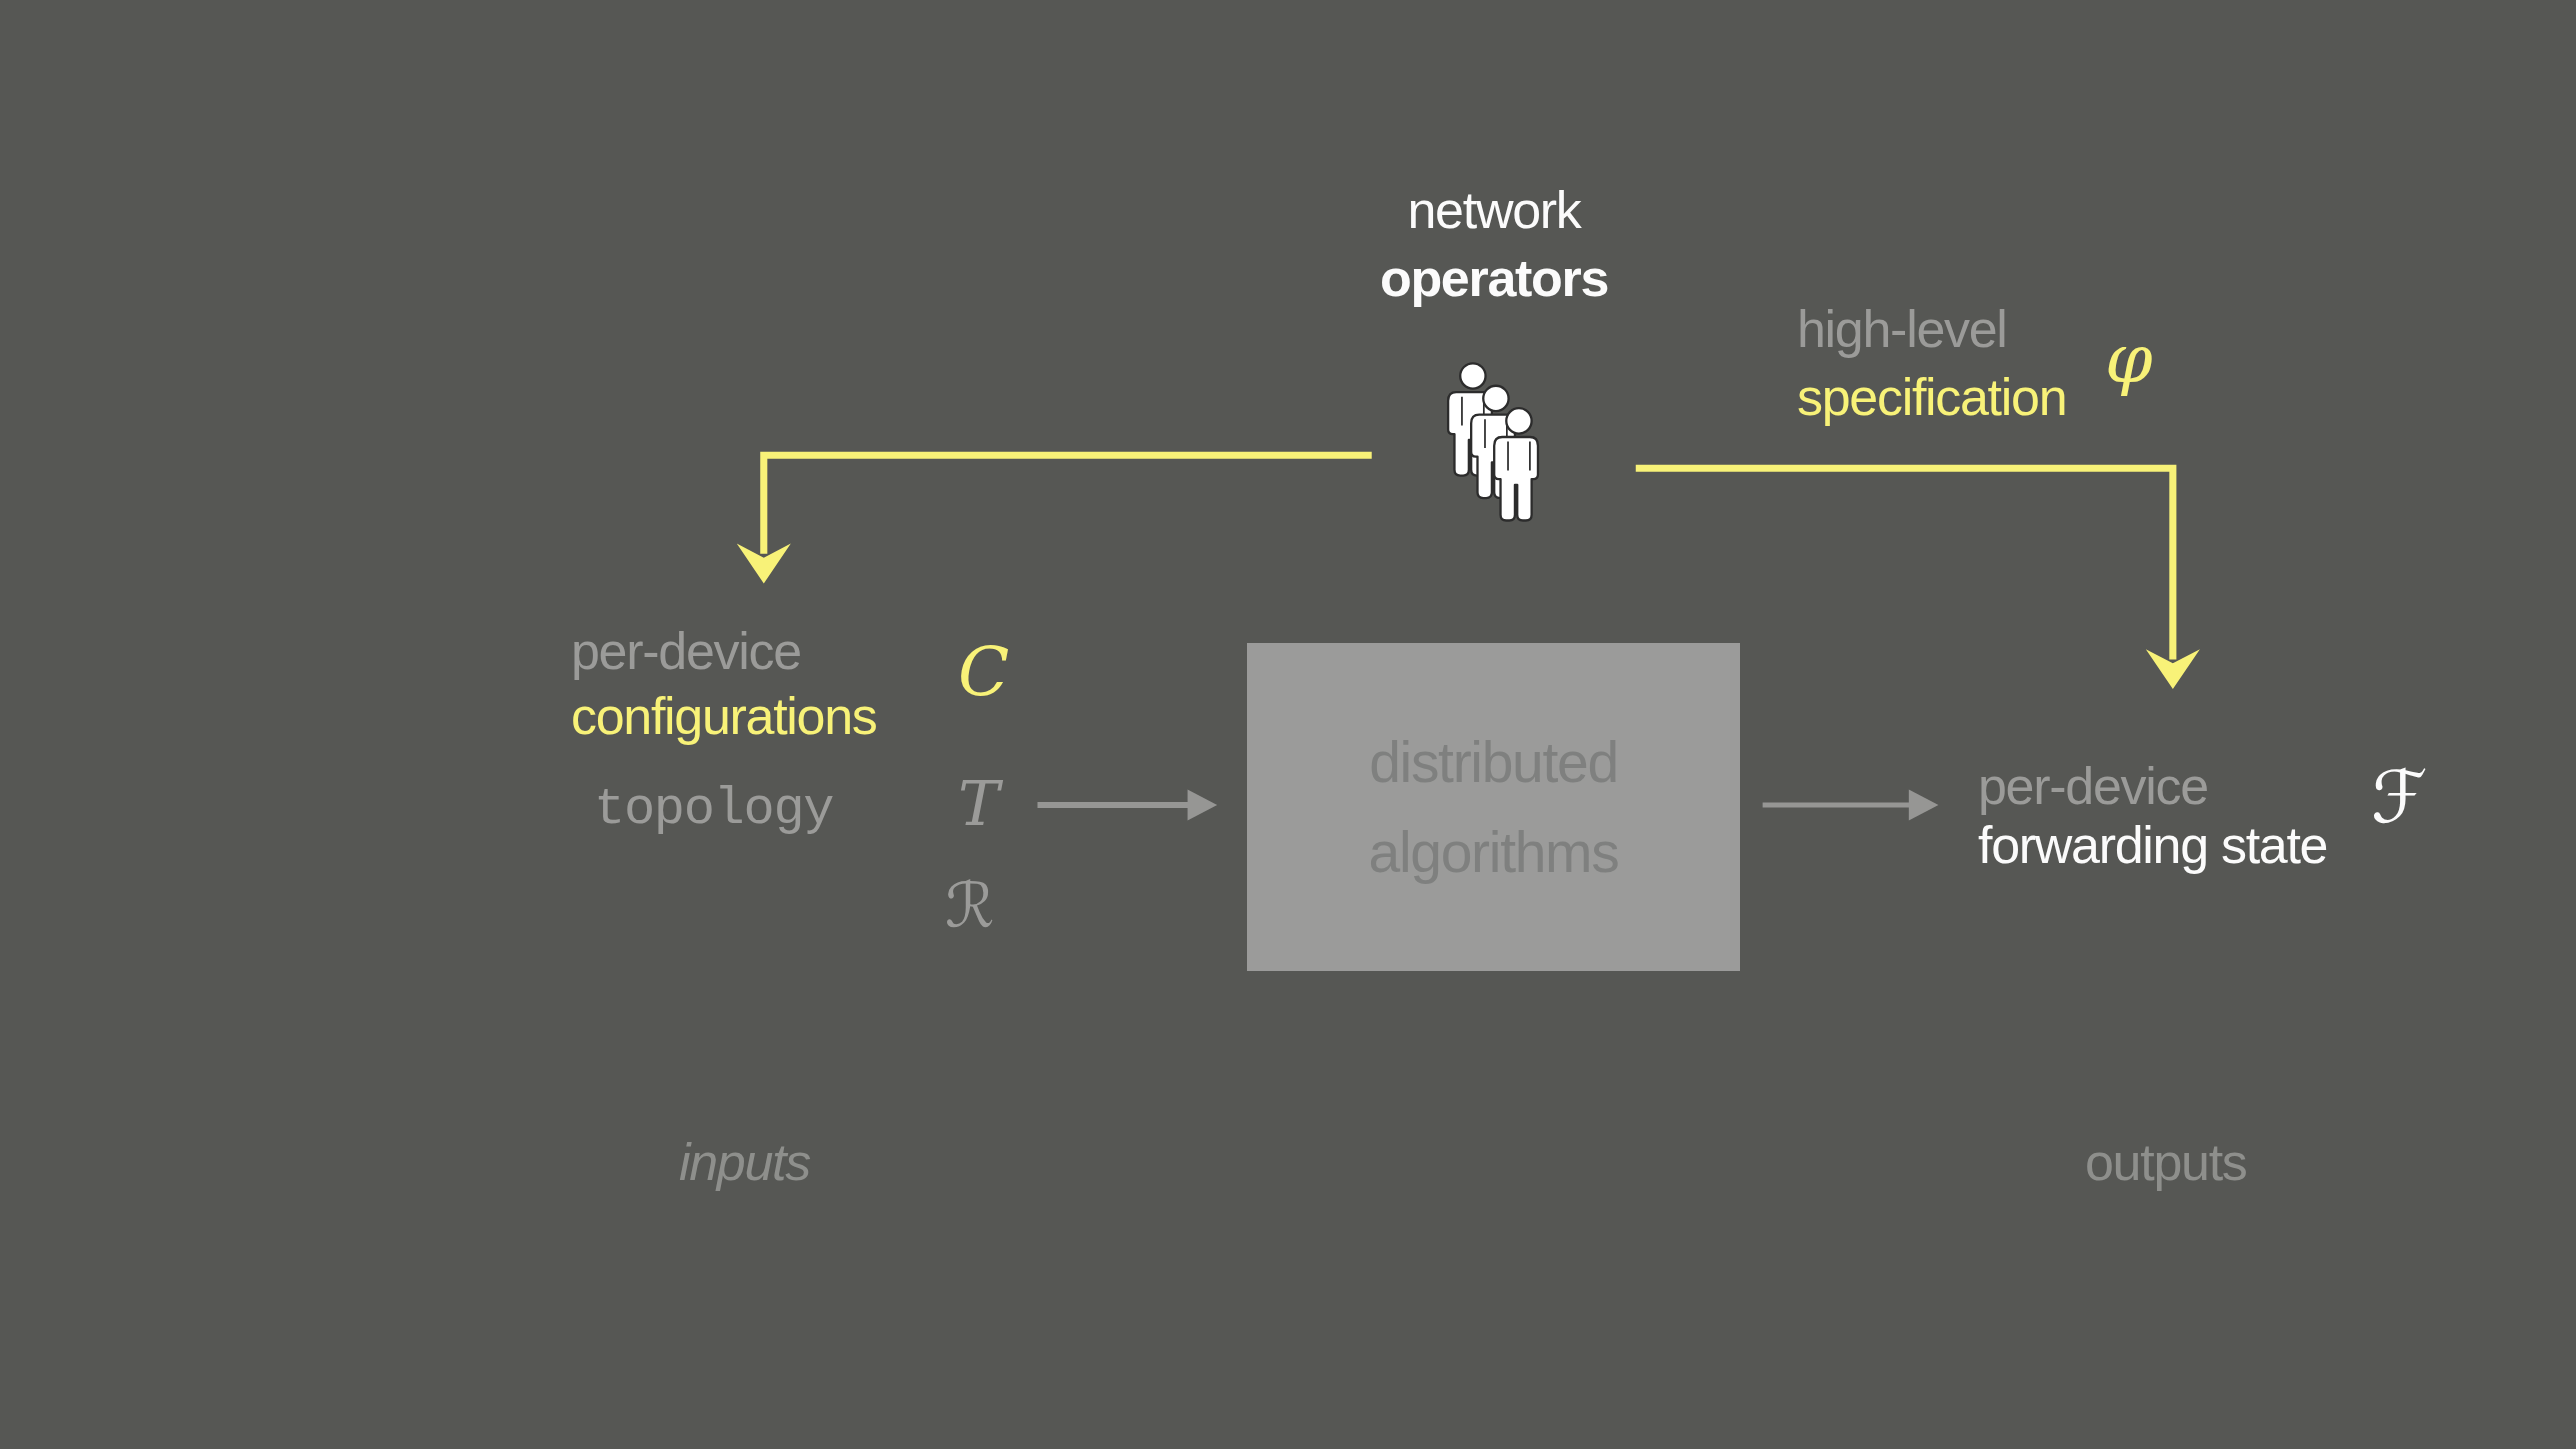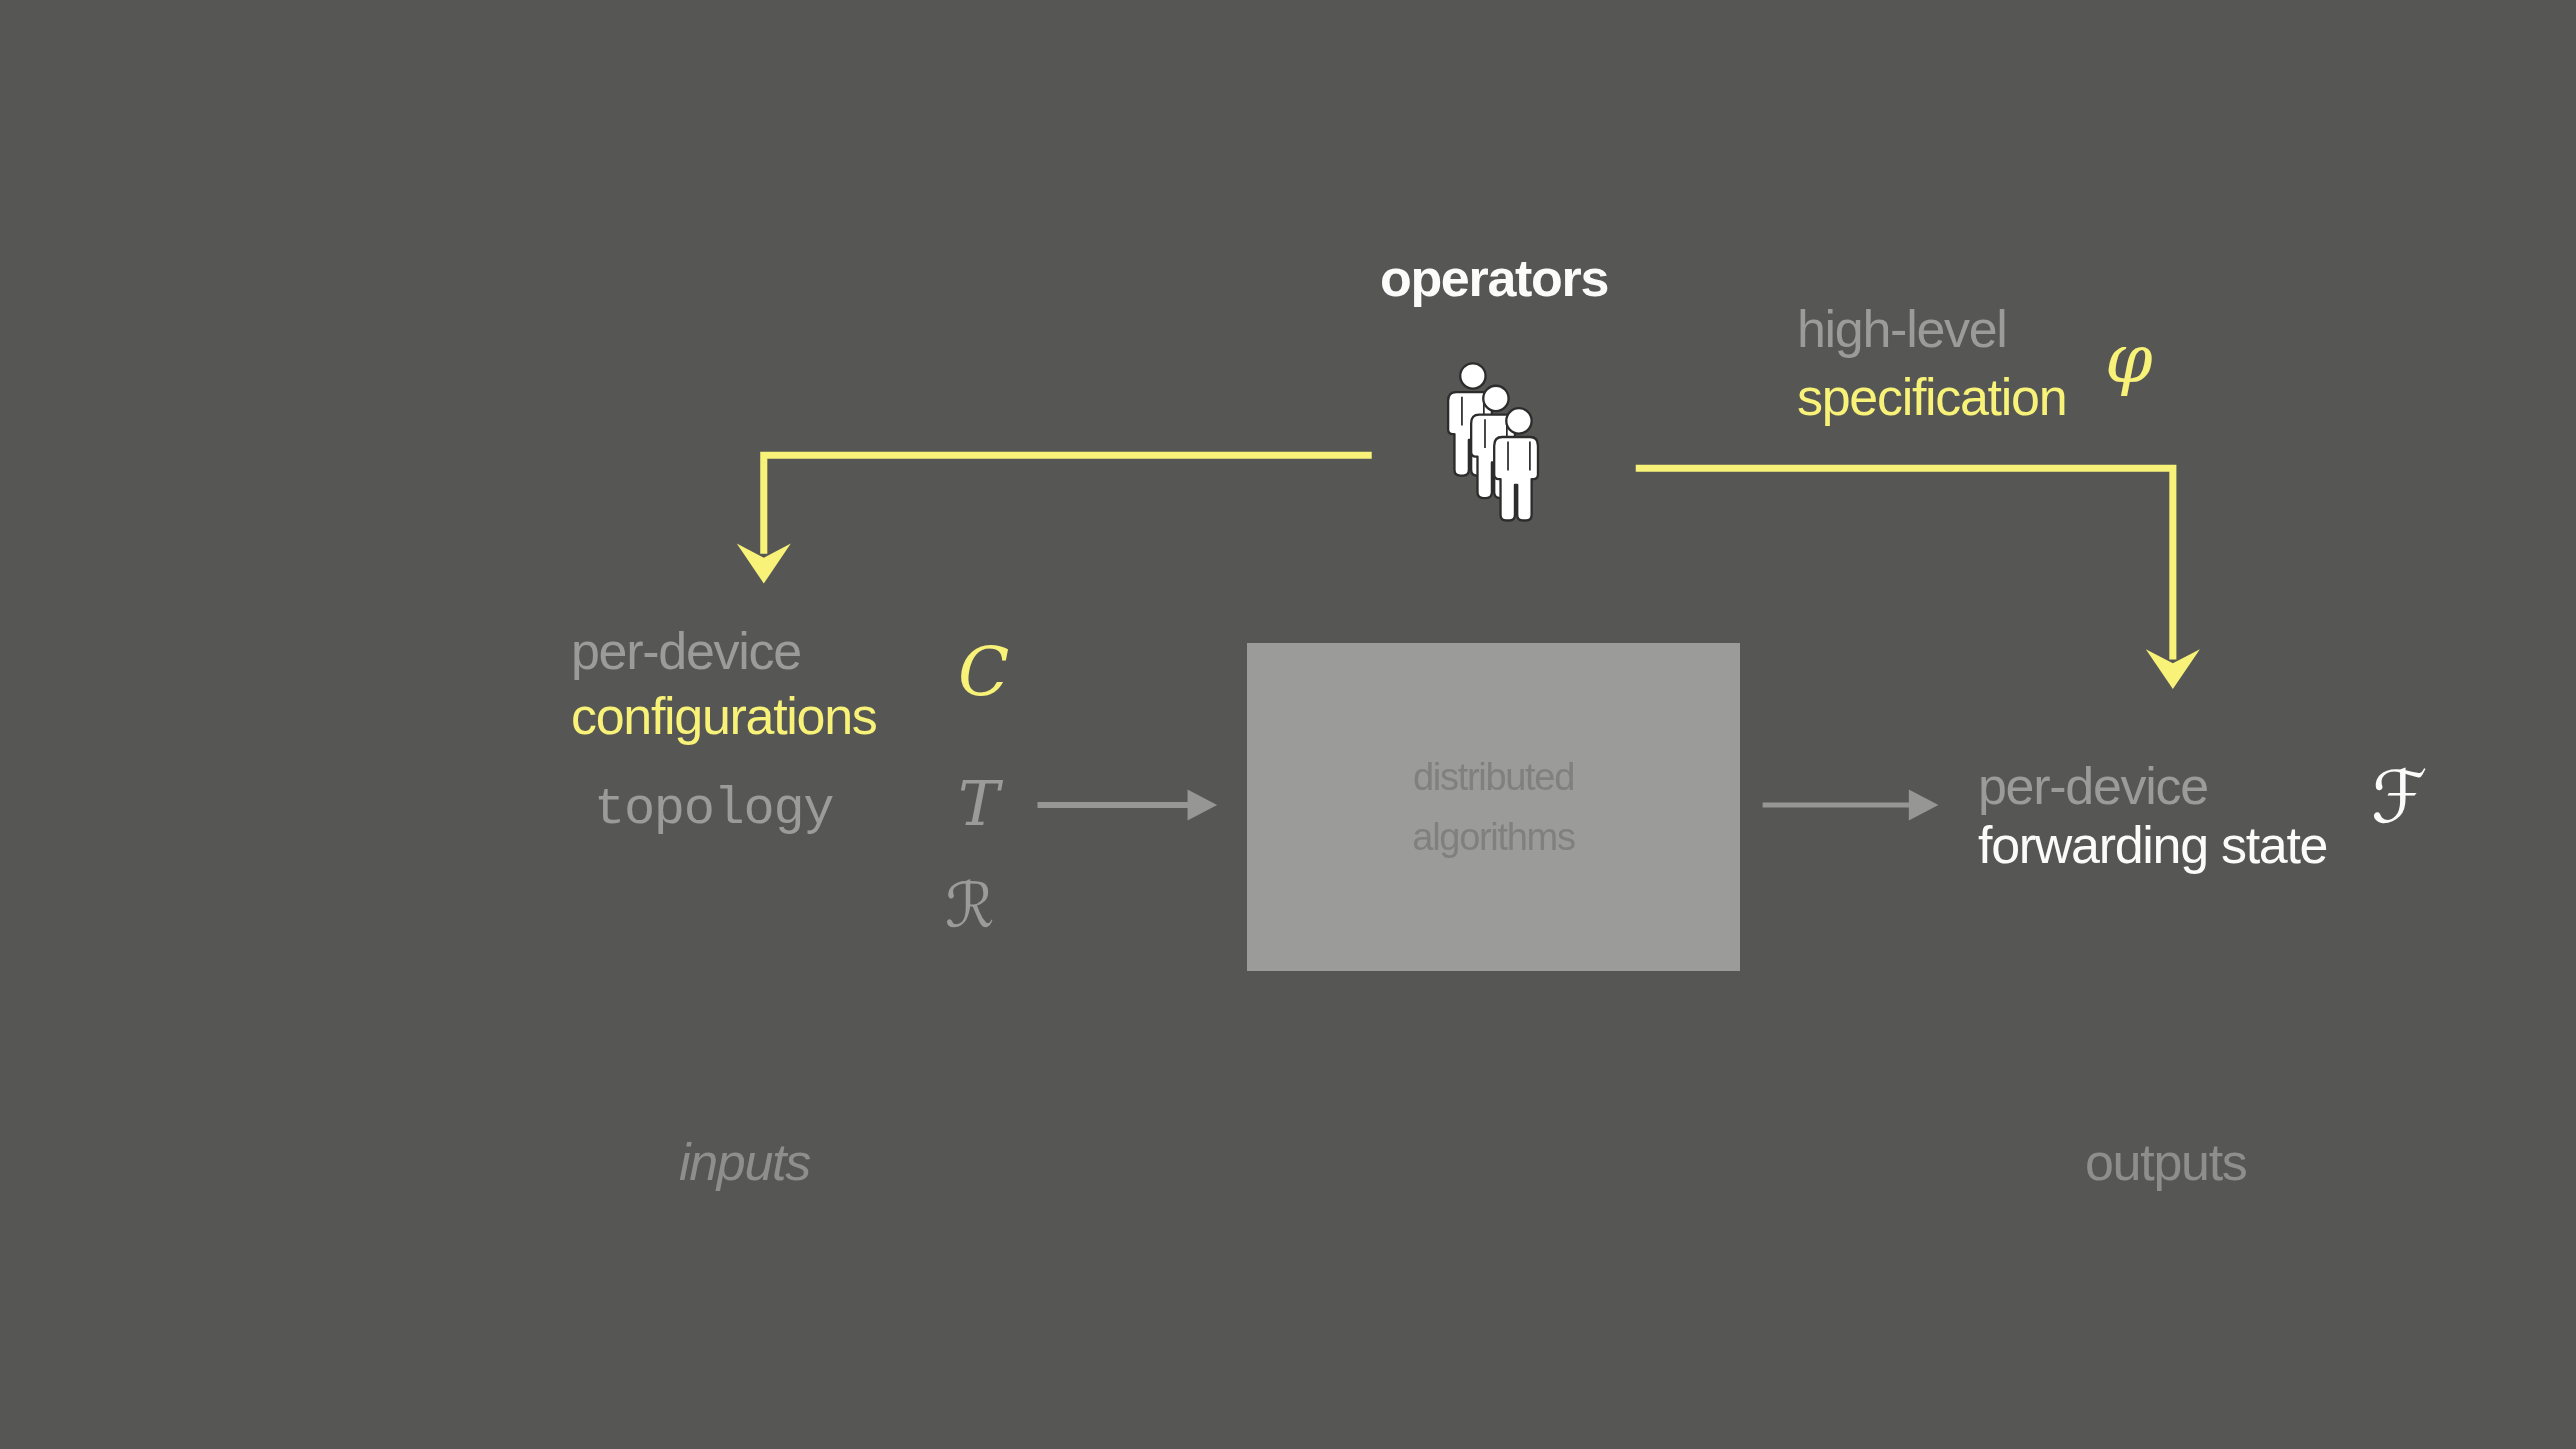--- a/index.html
+++ b/index.html
@@ -30,21 +30,21 @@
     line-height:1.0;
   }
   #algo-box{
     position:absolute;
     left:1247px;top:643px;width:493px;height:328px;
     background:var(--box_fill,#9b9b9a);
     display:flex;flex-direction:column;align-items:center;justify-content:center;
   }
   #algo-box .box-line{
     color:var(--box_text,#7f807f);
-    font-size:38px;letter-spacing:-1.3px;
+    font-size:57px;letter-spacing:-1.3px;
     line-height:1.58;
     text-align:center;
   }
   svg.overlay{position:absolute;left:0;top:0;}
   .yellow-stroke{stroke:var(--yellow,#f8f278);fill:none;stroke-width:11;}
   .yellow-fill{fill:var(--yellow,#f8f278);}
   .gray-stroke{stroke:var(--arrow_gray,#969694);fill:none;}
   .gray-fill{fill:var(--arrow_gray,#969694);}
   #people-icon{position:absolute;left:1441px;top:361px;}
 </style>
@@ -61,20 +61,21 @@
     <path class="yellow-stroke" d="M2540,727 H3374 V1024"></path>
     <polygon class="yellow-fill" points="3374,1070 3332,1008 3374,1030 3416,1008"></polygon>
 
     <path class="gray-stroke" style="stroke-width:9" d="M1611,1250 H1848"></path>
     <polygon class="gray-fill" points="1890,1250 1844,1226 1844,1274"></polygon>
 
     <path class="gray-stroke" style="stroke-width:8" d="M2737,1250 H2968"></path>
     <polygon class="gray-fill" points="3010,1250 2964,1226 2964,1274"></polygon>
   </svg>
 
+  <div class="label white centered" style="left:1333px;top:184px;width:322px;">network</div>
   <div class="label white centered" style="left:1333px;top:252px;width:322px;font-weight:bold;">operators</div>
 
   <svg id="people-icon" width="111" height="167" viewBox="0 0 192 290">
     <defs>
       <g id="prs">
         <circle cx="55" cy="26" r="22" fill="#ffffff" stroke="#2c2c2c" stroke-width="4"></circle>
         <path d="M36,54 h38 q14,0 14,15 v50 q0,8 -8,8 h-3 v62 q0,10 -10,10 h-5 q-10,0 -10,-10 v-52 h-4 v52 q0,10 -10,10 h-5 q-10,0 -10,-10 v-62 h-3 q-8,0 -8,-8 v-50 q0,-15 14,-15 z" fill="#ffffff" stroke="#2c2c2c" stroke-width="4" stroke-linejoin="round"></path>
         <path d="M36,62 v50 M74,62 v50" fill="none" stroke="#2c2c2c" stroke-width="3"></path>
       </g>
     </defs>

